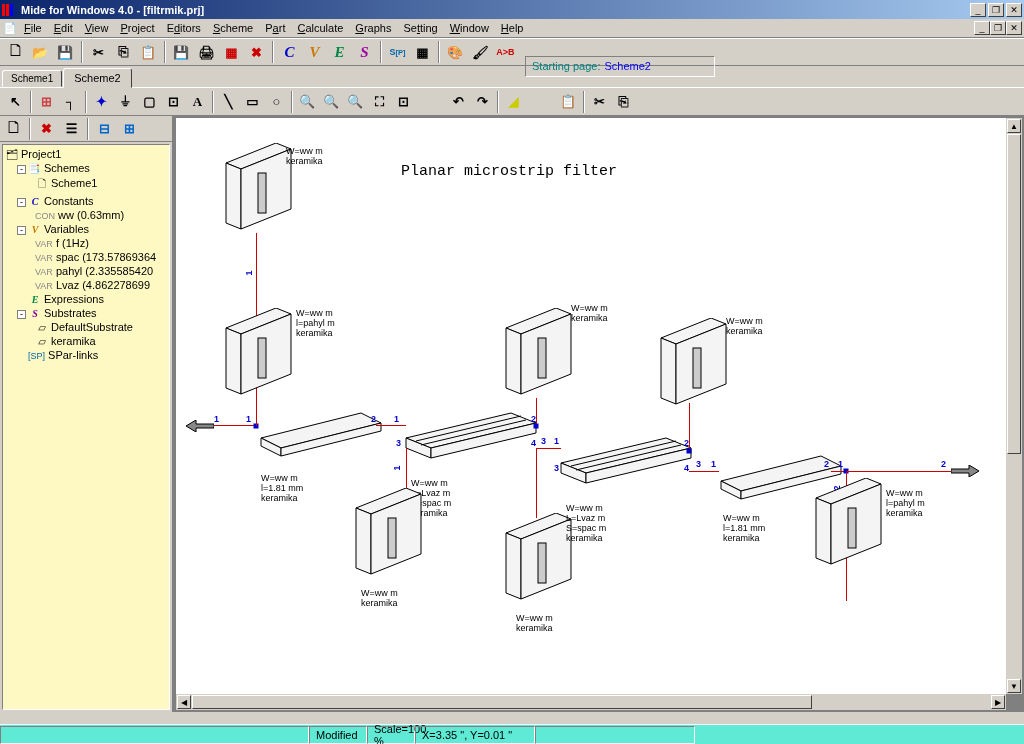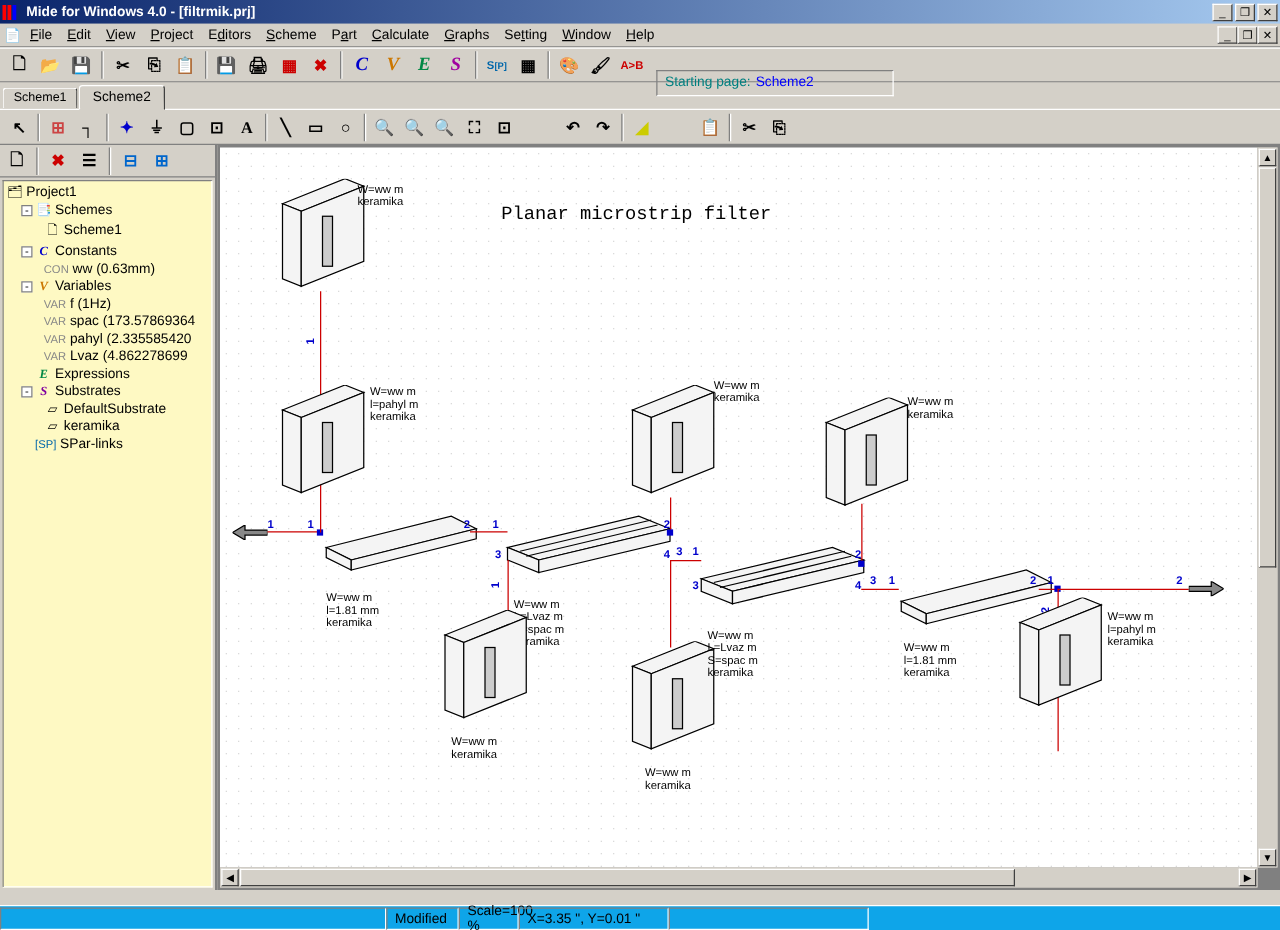--- a/index.html
+++ b/index.html
@@ -56,21 +56,21 @@
 .tree-item .sp { color:#0066aa; font-size:9px; }
 
 .canvas-area { flex:1; display:flex; flex-direction:column; background:#808080; position:relative;}
 .canvas-scroll { flex:1; background:#fff; margin:2px 18px 18px 2px; position:relative; overflow:hidden;}
 .dotgrid { position:absolute; inset:0; background-image: radial-gradient(circle, #bbb 0.6px, transparent 0.6px); background-size: 10px 10px; }
 .scroll-h { position:absolute; bottom:2px; left:2px; right:18px; height:16px; background:#d4d0c8; border:1px solid; border-color:#d4d0c8;}
 .scroll-v { position:absolute; top:2px; right:2px; bottom:18px; width:16px; background:#d4d0c8; border:1px solid; border-color:#d4d0c8;}
 .scroll-btn { width:14px; height:14px; background:#d4d0c8; border:1px solid; border-color:#fff #404040 #404040 #fff; position:absolute; display:flex; align-items:center; justify-content:center; font-size:8px;}
 .scroll-thumb { background:#d4d0c8; border:1px solid; border-color:#fff #404040 #404040 #fff; position:absolute;}
 
-.statusbar { height: 20px; background:#0ea5e9; border-top: 1px solid #fff; display:flex; align-items:center; font-size:11px;}
+.statusbar { height: 20px; background:#5eead4; border-top: 1px solid #fff; display:flex; align-items:center; font-size:11px;}
 .status-cell { border:1px solid; border-color:#808080 #fff #fff #808080; height:18px; padding:0 6px; display:flex; align-items:center;}
 
 .diagram-title { position:absolute; font-size:15px; font-family: Liberation Mono, monospace; }
 
 .comp { position:absolute; }
 .comp svg { display:block; }
 .label-txt { position:absolute; font-size:9px; font-family: Arial; color:#000; line-height:10px; white-space:pre;}
 .wire { position:absolute; background:#cc0000; }
 .pin { position:absolute; color:#0000cc; font-size:9px; font-weight:bold;}
 .node { position:absolute; width:5px; height:5px; background:#0000cc; border-radius:0; transform:translate(-50%,-50%);}

